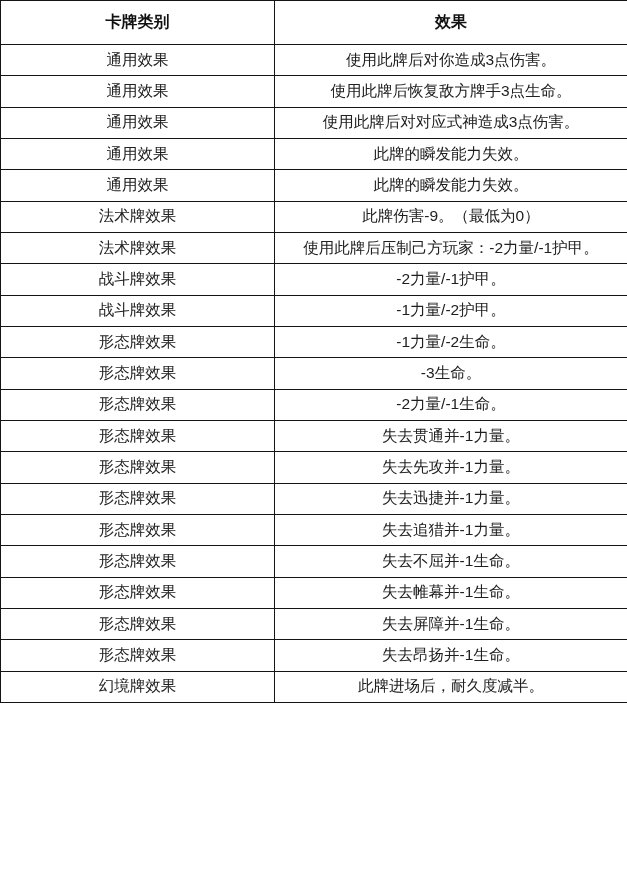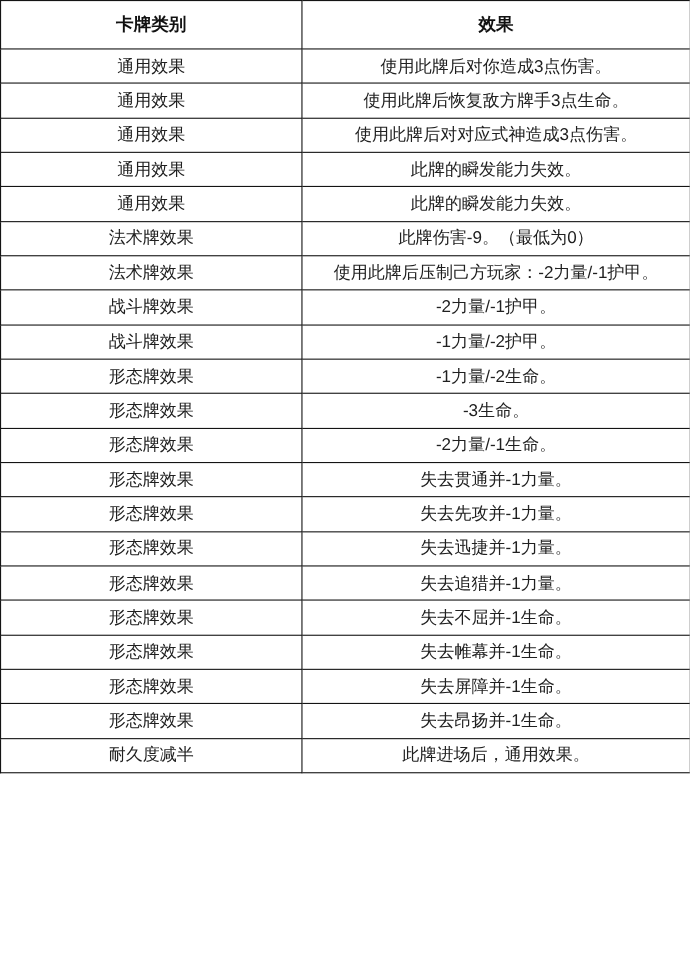--- a/index.html
+++ b/index.html
@@ -131,17 +131,17 @@
   </tr>
       <tr>
     <td>形态牌效果</td>
     <td>失去屏障并-1生命。</td>
   </tr>
       <tr>
     <td>形态牌效果</td>
     <td>失去昂扬并-1生命。</td>
   </tr>
       <tr>
-    <td>耐久度减半</td>
-    <td>此牌进场后，通用效果。</td>
+    <td>幻境牌效果</td>
+    <td>此牌进场后，耐久度减半。</td>
   </tr>
     </tbody>
 </table>
 
 </body></html>

